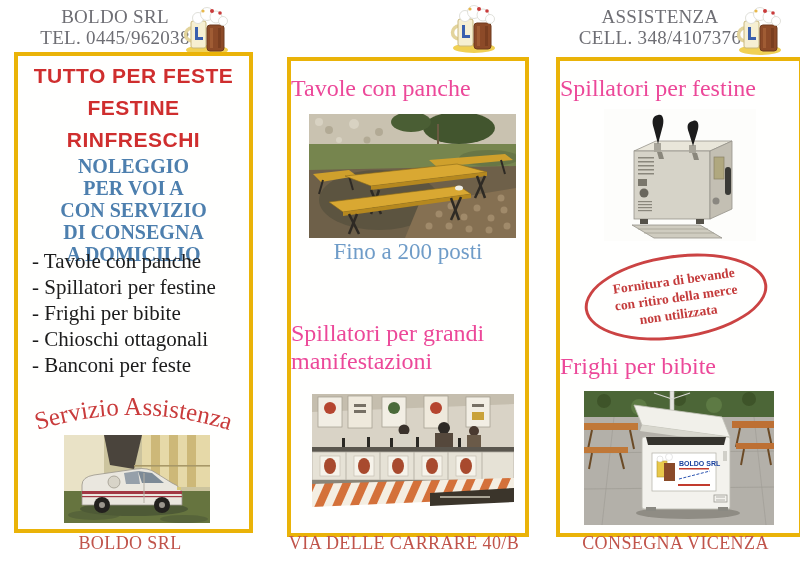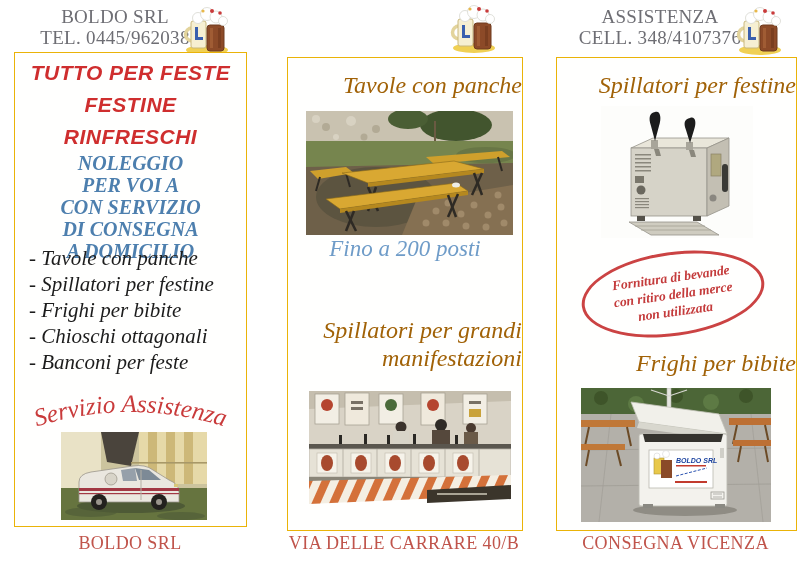--- a/index.html
+++ b/index.html
@@ -5,34 +5,34 @@
   html,body{margin:0;padding:0;background:#ffffff;}
   .page{position:relative;width:800px;height:573px;background:#ffffff;overflow:hidden;
         font-family:"Liberation Serif",serif;}
   .abs{position:absolute;}
 
   
   .hdr{color:#6e6e74;font-size:19px;line-height:21px;text-align:center;letter-spacing:0.3px;}
   .mug{width:48px;height:50px;}
 
   
-  .panel{position:absolute;border:1px solid #eab308;background:#fffffe;overflow:hidden;font-style:italic;}
+  .panel{position:absolute;border:4px solid #eab308;background:#fffffe;overflow:hidden;}
   #panel-left{left:14px;top:52px;width:231px;height:473px;}
   #panel-mid{left:287px;top:57px;width:234px;height:472px;}
   #panel-right{left:556px;top:57px;width:239px;height:472px;}
 
   .red-head{position:absolute;top:4px;left:0;width:100%;text-align:center;color:#cf2e2e;
             font-family:"Liberation Sans",sans-serif;font-weight:bold;font-size:21px;
             line-height:32px;letter-spacing:0.5px;}
   .blue-head{position:absolute;top:99px;left:0;width:100%;text-align:center;color:#4d7fae;
              font-weight:bold;font-size:20px;line-height:22px;}
   .list-block{position:absolute;top:192px;left:14px;color:#1c1c1c;font-size:21px;line-height:26px;}
   .line{display:block;}
 
-  .gray-title{color:#a16207;font-size:24px;text-align:right;width:100%;position:absolute;left:0;}
+  .gray-title{color:#ec4899;font-size:24px;text-align:left;width:100%;position:absolute;left:0;}
   .caption-blue{color:#6f9cc8;font-size:23px;text-align:center;width:100%;position:absolute;left:0;}
   .subtitle-2l{line-height:28px;}
 
   .stamp{position:absolute;left:24px;top:194px;width:178px;height:78px;border:3px solid #cb4343;
          border-radius:50%;transform:rotate(-8deg);display:flex;flex-direction:column;
          justify-content:center;align-items:center;color:#c43b3b;font-weight:bold;
          font-size:13.5px;line-height:17px;text-align:center;}
 
   .footer-lbl{position:absolute;top:533px;height:22px;text-align:center;color:#c0544b;
               font-size:18px;letter-spacing:0.4px;}

